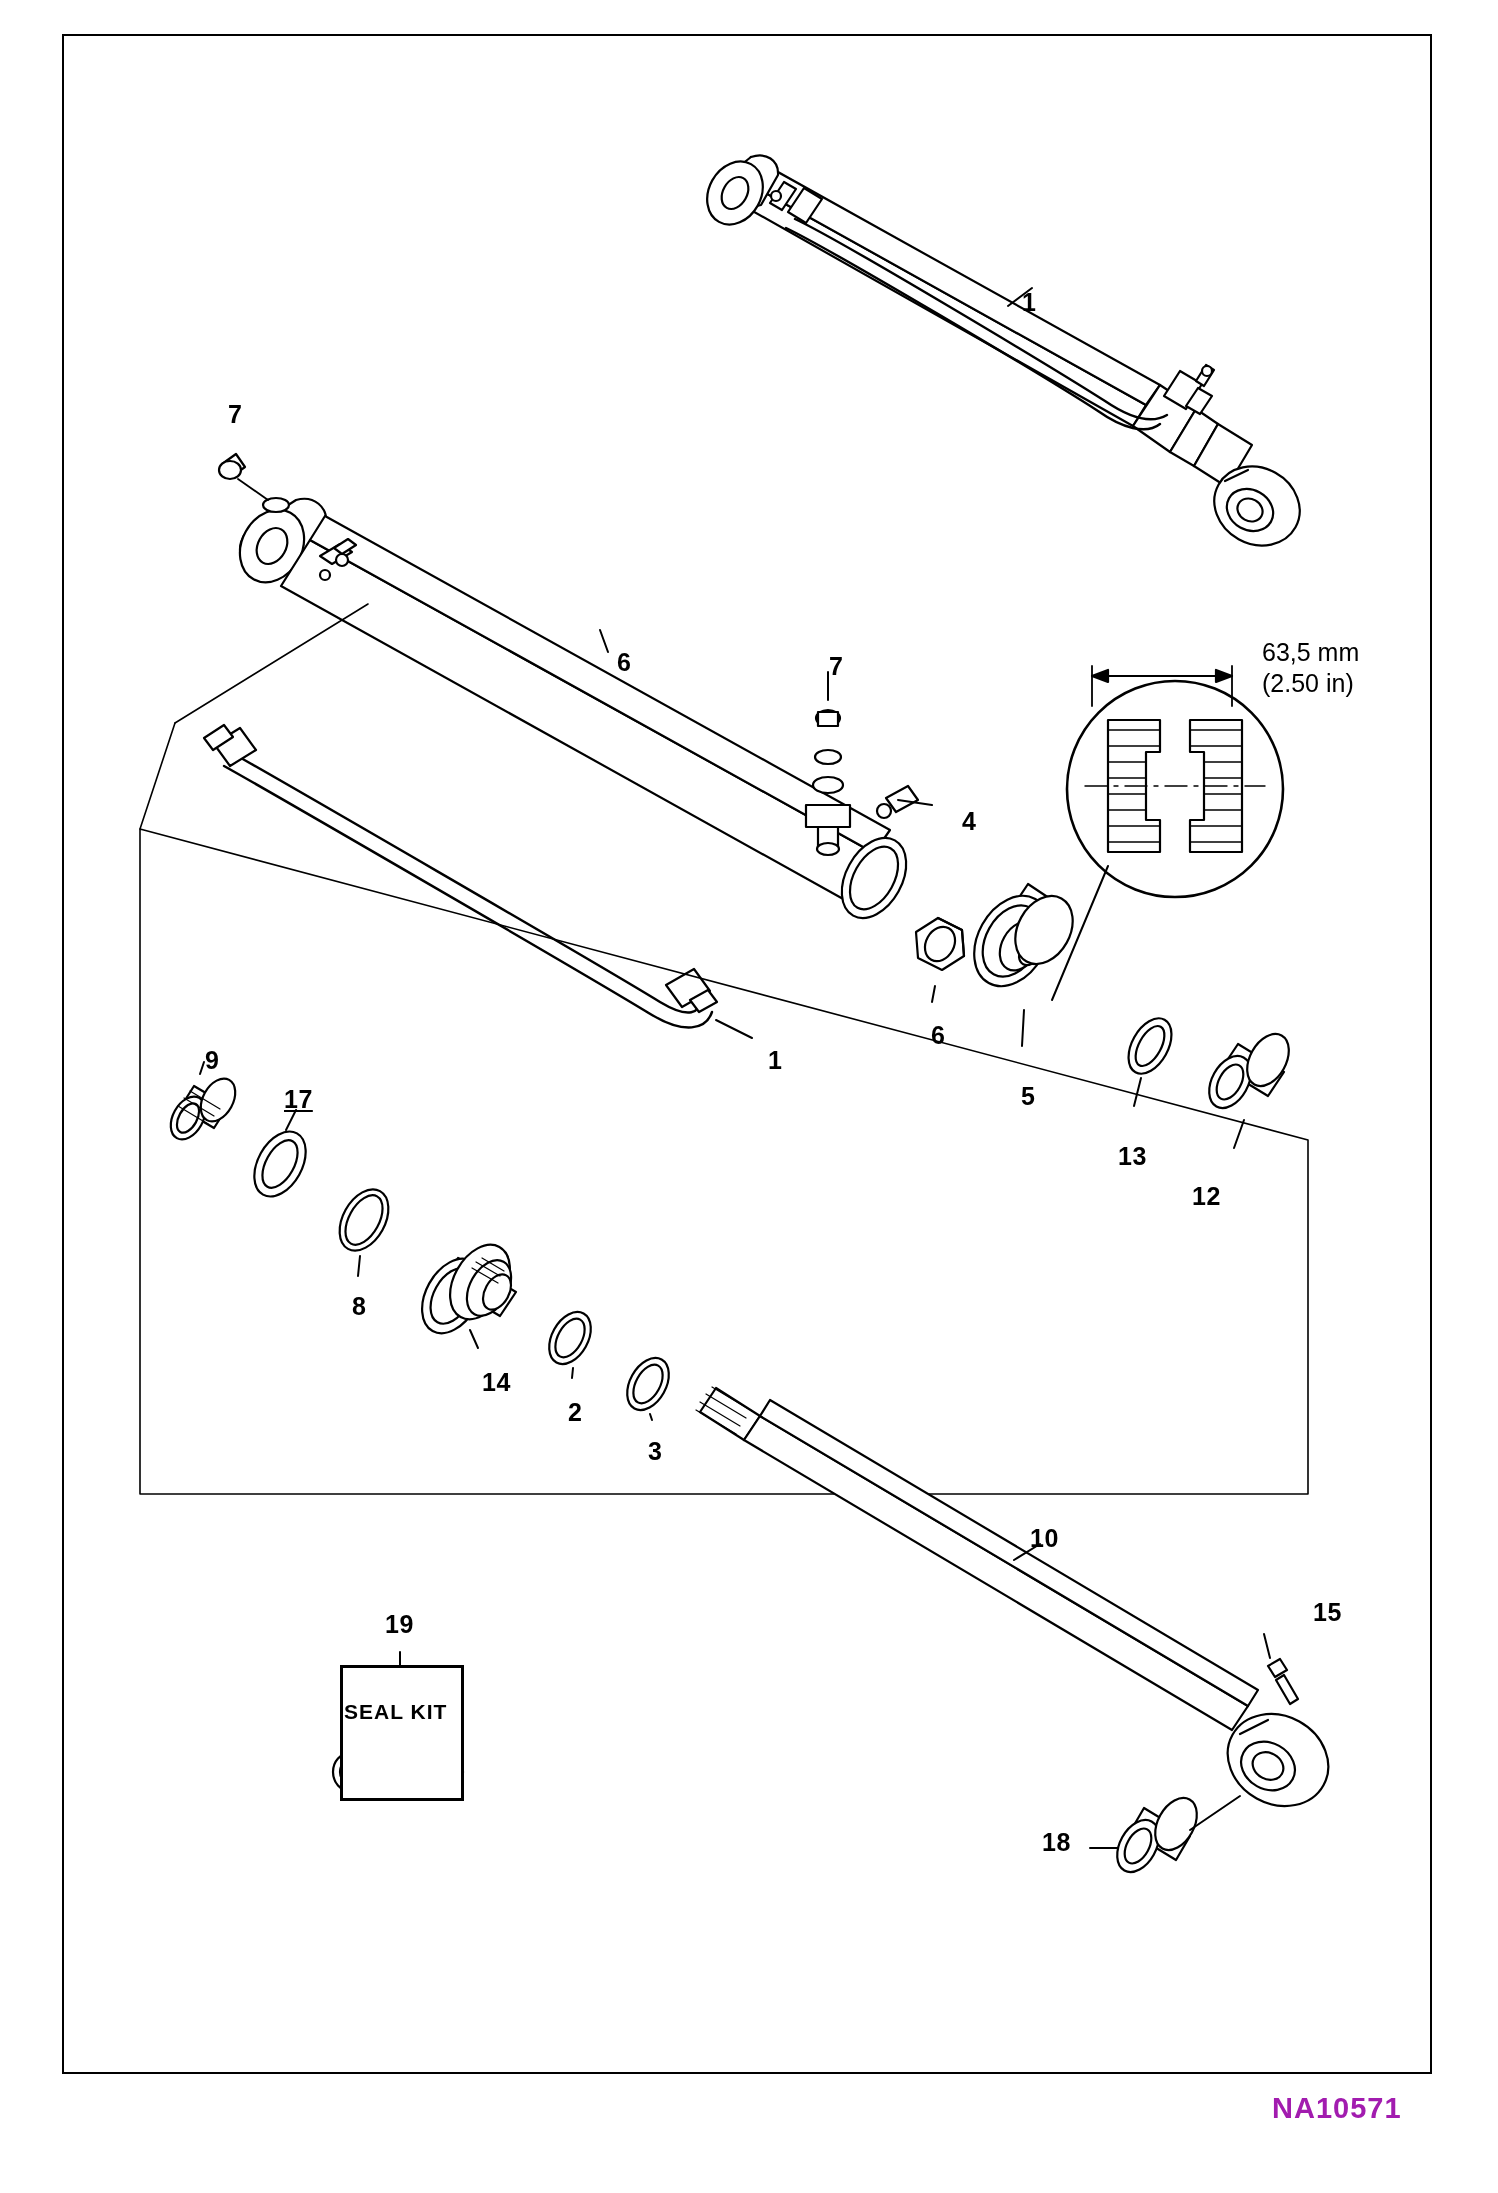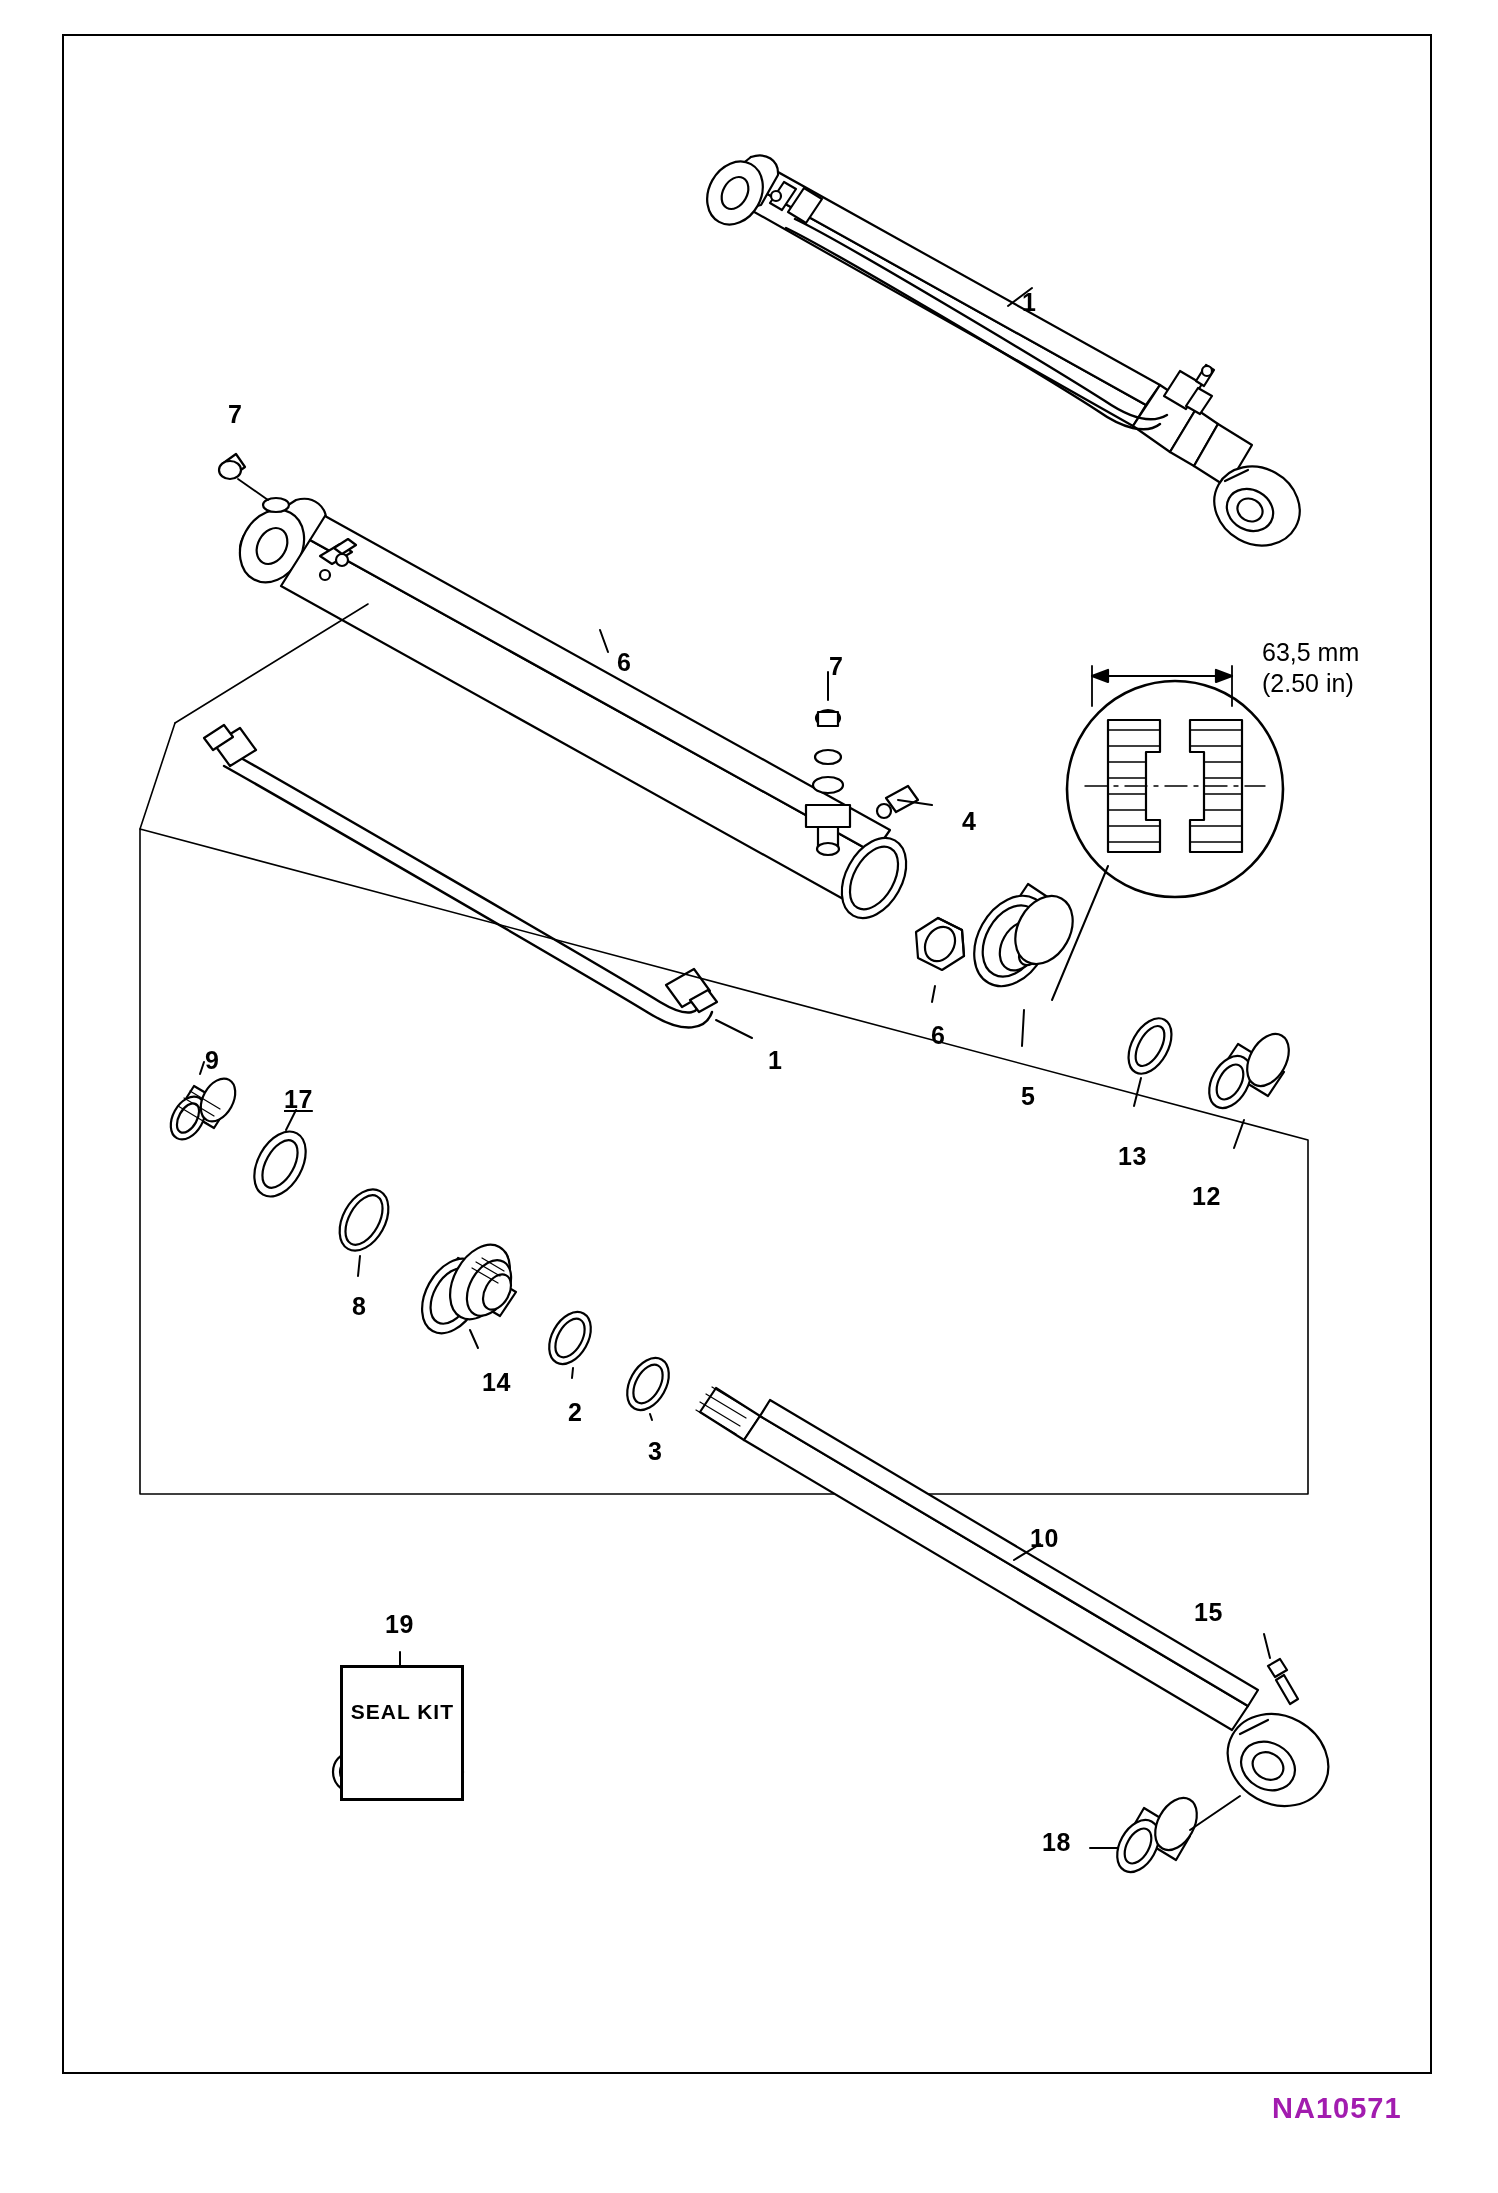--- a/index.html
+++ b/index.html
@@ -255,21 +255,21 @@
         <path d="M392 1686 c4 -7 14 -7 18 0 z" fill="#000" stroke="none"></path>
         <path d="M401 1686 l0 -10" stroke-width="3"></path>
         <path d="M396 1678 L408 1678" stroke-width="3"></path>
         <path d="M400 1668 L400 1652" stroke-width="2"></path>
       </g>
 
     </g>
   </svg>
 
   <div class="sealbox" style="left:340px;top:1665px;width:118px;height:130px;"></div>
-  <div class="sealtitle" style="left:344px;top:1700px;width:110px;text-align:right;">SEAL KIT</div>
+  <div class="sealtitle" style="left:344px;top:1700px;width:110px;text-align:left;">SEAL KIT</div>
 
   <div class="dimtext" style="left:1262px;top:629px;margin-top:8px;">
     <div>63,5 mm</div>
     <div>(2.50 in)</div>
   </div>
 
   <div class="partcode" style="left:1272px;top:2092px;">NA10571</div>
 
   <div class="callout" style="left:1022px;top:288px;">1</div>
   <div class="callout" style="left:228px;top:400px;">7</div>
@@ -281,17 +281,17 @@
   <div class="callout" style="left:1118px;top:1142px;">13</div>
   <div class="callout" style="left:1192px;top:1182px;">12</div>
   <div class="callout" style="left:768px;top:1046px;">1</div>
   <div class="callout" style="left:205px;top:1046px;">9</div>
   <div class="callout" style="left:284px;top:1085px;text-decoration:underline;">17</div>
   <div class="callout" style="left:352px;top:1292px;">8</div>
   <div class="callout" style="left:482px;top:1368px;text-align:right;">14</div>
   <div class="callout" style="left:568px;top:1398px;">2</div>
   <div class="callout" style="left:648px;top:1437px;">3</div>
   <div class="callout" style="left:1030px;top:1524px;">10</div>
-  <div class="callout" style="left:1194px;top:1598px;">15</div>
+  <div class="callout" style="left:1313px;top:1598px;">15</div>
   <div class="callout" style="left:1042px;top:1828px;">18</div>
   <div class="callout" style="left:385px;top:1610px;">19</div>
 
 </div>
 
 </body></html>

